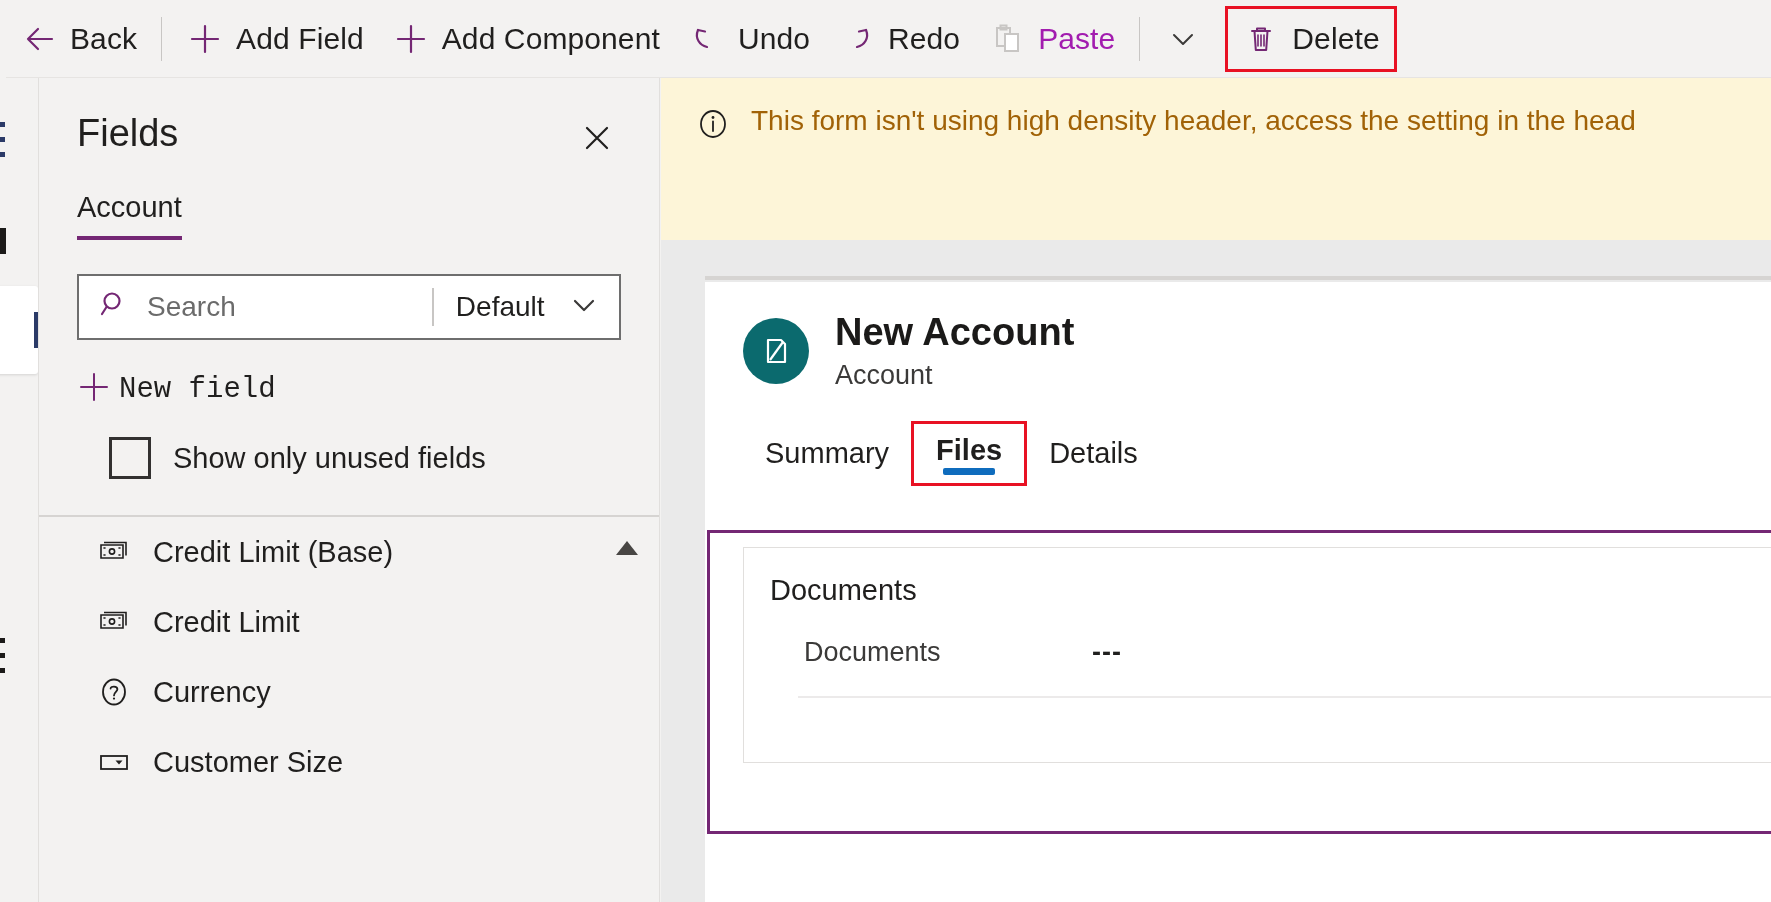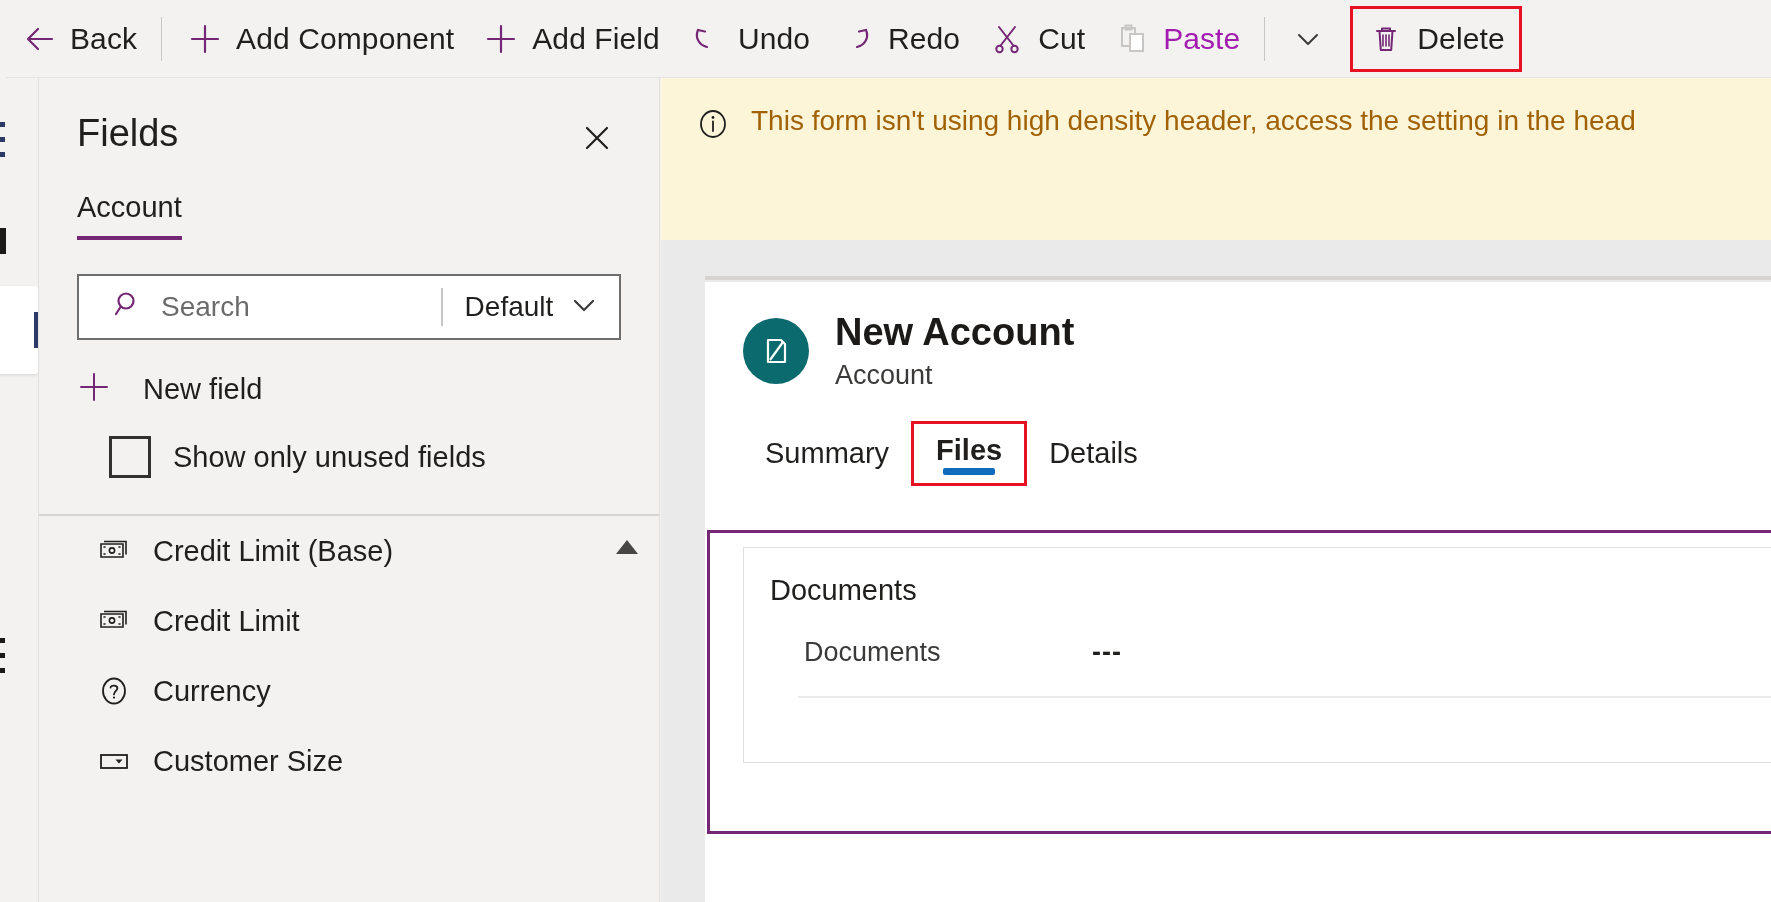--- a/index.html
+++ b/index.html
@@ -85,37 +85,38 @@
     border-bottom: 4px solid #742774;
     cursor: pointer;
   }
   #search-row {
     margin: 34px 38px 0 38px;
     height: 66px;
     background: #ffffff;
     border: 2px solid #6e6e6e;
     display: flex; align-items: stretch;
   }
-  #search-box { flex: 1 1 auto; display: flex; align-items: center; gap: 16px; padding: 0 32px; cursor: text; }
+  #search-box { flex: 1 1 auto; display: flex; align-items: center; gap: 16px; padding: 0 18px; cursor: text; }
   #search-input {
     border: 0; outline: 0; background: transparent;
     font-family: inherit; font-size: 28px; color: #201f1e;
     width: 100%; height: 100%;
   }
   #search-input::placeholder { color: #6b6b6b; }
   #search-div { width: 2px; background: #c8c6c4; margin: 12px 0; }
   #view-select {
     display: flex; align-items: center; justify-content: space-between;
     width: 228px; padding: 0 18px 0 22px; cursor: pointer;
   }
   #view-select .val { font-size: 28px; color: #201f1e; }
   #new-field {
     margin: 30px 0 0 38px;
-    display: inline-flex; align-items: center; gap: 32px;
-    cursor: pointer;
+    display: inline-flex; align-items: center; gap: 8px;
+    cursor: pointer;
+    font-family: Liberation Mono, monospace;
   }
   #new-field .lbl { font-size: 29px; color: #201f1e; }
   #unused-row {
     margin: 28px 0 8px 70px;
     display: flex; align-items: center; gap: 22px;
     cursor: pointer;
   }
   #unused-box { width: 42px; height: 42px; border: 3px solid #323130; background: #f3f2f1; }
   #unused-lbl { font-size: 29px; color: #201f1e; }
   #fields-sep { margin-top: 28px; height: 2px; background: #d6d4d2; }
@@ -222,30 +223,30 @@
     </div>
 
     <div class="vsep"></div>
 
     <div class="cmd">
       <span class="ic">
         <svg width="36" height="36" viewBox="0 0 36 36">
             <path d="M18 5 V31 M5 18 H31" fill="none" stroke="#742774" stroke-width="2.2" stroke-linecap="round"></path>
           </svg>
       </span>
+      <span class="lbl">Add Field</span>
+    </div>
+
+    <div class="cmd">
+      <span class="ic">
+        <svg width="36" height="36" viewBox="0 0 36 36">
+            <path d="M18 5 V31 M5 18 H31" fill="none" stroke="#742774" stroke-width="2.2" stroke-linecap="round"></path>
+          </svg>
+      </span>
       <span class="lbl">Add Component</span>
-    </div>
-
-    <div class="cmd">
-      <span class="ic">
-        <svg width="36" height="36" viewBox="0 0 36 36">
-            <path d="M18 5 V31 M5 18 H31" fill="none" stroke="#742774" stroke-width="2.2" stroke-linecap="round"></path>
-          </svg>
-      </span>
-      <span class="lbl">Add Field</span>
     </div>
 
     <div class="cmd">
       <span class="ic">
         <svg width="36" height="36" viewBox="0 0 36 36">
           <path d="M9 9 C9 9 6.5 15 9.5 20 C12 24.5 18 26 18 26" fill="none" stroke="#742774" stroke-width="2.2" stroke-linecap="round"></path>
           <path d="M9 9 L16 10.5" fill="none" stroke="#742774" stroke-width="2.2" stroke-linecap="round"></path>
         </svg>
       </span>
       <span class="lbl">Undo</span>
@@ -254,30 +255,20 @@
     <div class="cmd">
       <span class="ic">
         <svg width="36" height="36" viewBox="0 0 36 36">
           <path d="M27 9 C27 9 29.5 15 26.5 20 C24 24.5 18 26 18 26" fill="none" stroke="#742774" stroke-width="2.2" stroke-linecap="round"></path>
           <path d="M27 9 L20 10.5" fill="none" stroke="#742774" stroke-width="2.2" stroke-linecap="round"></path>
         </svg>
       </span>
       <span class="lbl">Redo</span>
     </div>
 
-    <div class="cmd">
-      <span class="ic">
-        <svg width="36" height="36" viewBox="0 0 36 36">
-          <path d="M10 6 L24 24 M26 6 L12 24" fill="none" stroke="#742774" stroke-width="2" stroke-linecap="round"></path>
-          <circle cx="10.5" cy="28" r="3.2" fill="none" stroke="#742774" stroke-width="2"></circle>
-          <circle cx="25.5" cy="28" r="3.2" fill="none" stroke="#742774" stroke-width="2"></circle>
-        </svg>
-      </span>
-      <span class="lbl">Cut</span>
-    </div>
 
     <div class="cmd disabled">
       <span class="ic">
         <svg width="36" height="36" viewBox="0 0 36 36">
           <rect x="8" y="7" width="13" height="18" fill="none" stroke="#c8c6c4" stroke-width="2"></rect>
           <rect x="11.5" y="4.5" width="6" height="4" fill="none" stroke="#c8c6c4" stroke-width="2"></rect>
           <rect x="16" y="13" width="13" height="17" fill="#fff" stroke="#c8c6c4" stroke-width="2"></rect>
         </svg>
       </span>
       <span class="lbl">Paste</span>

